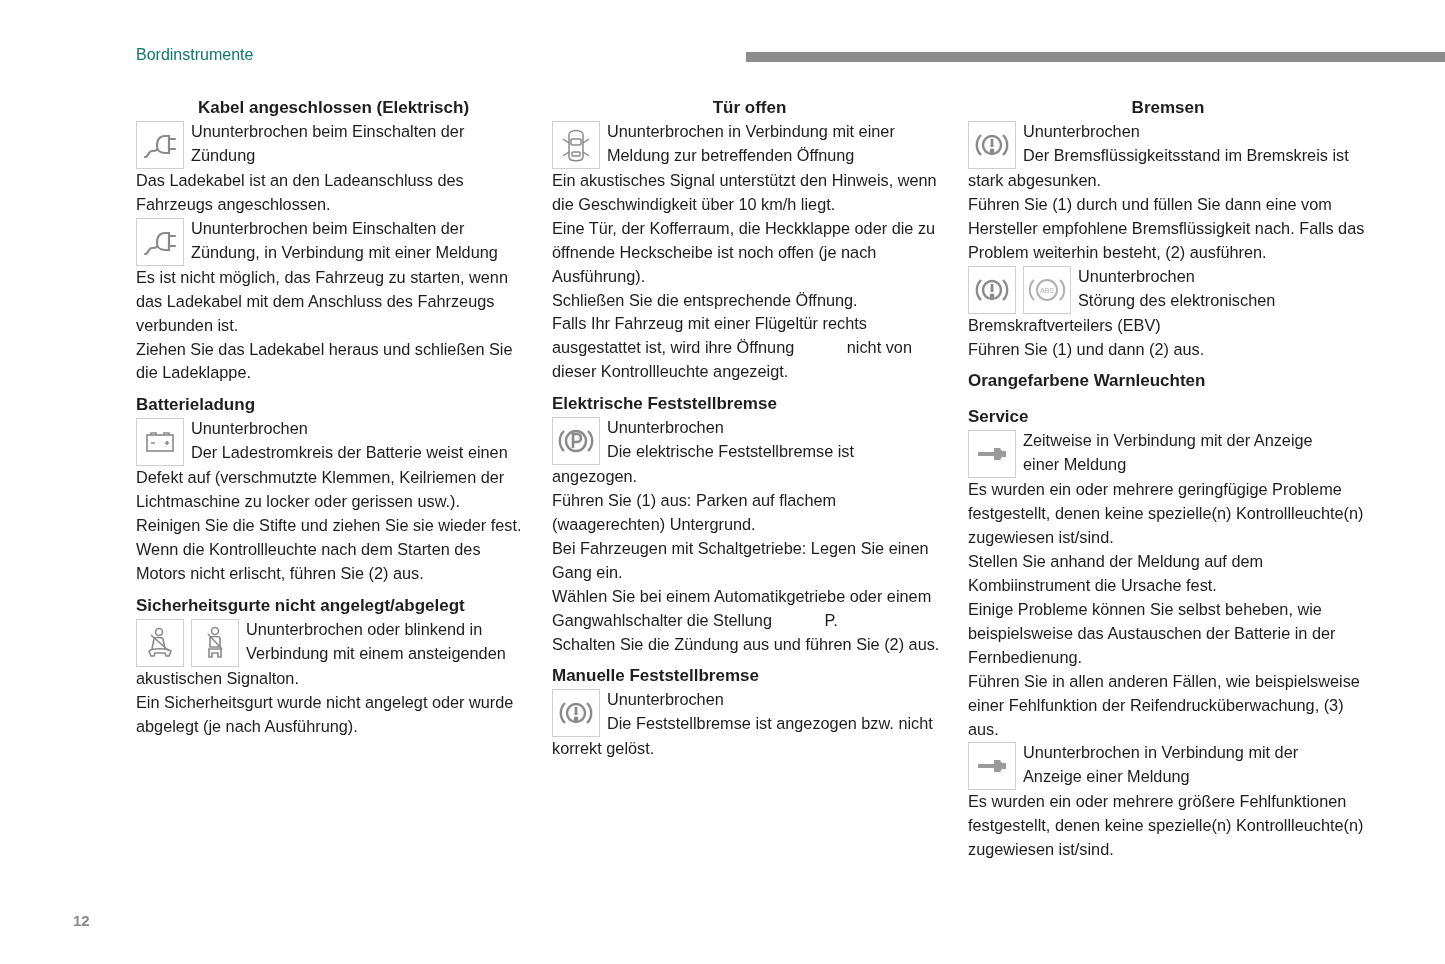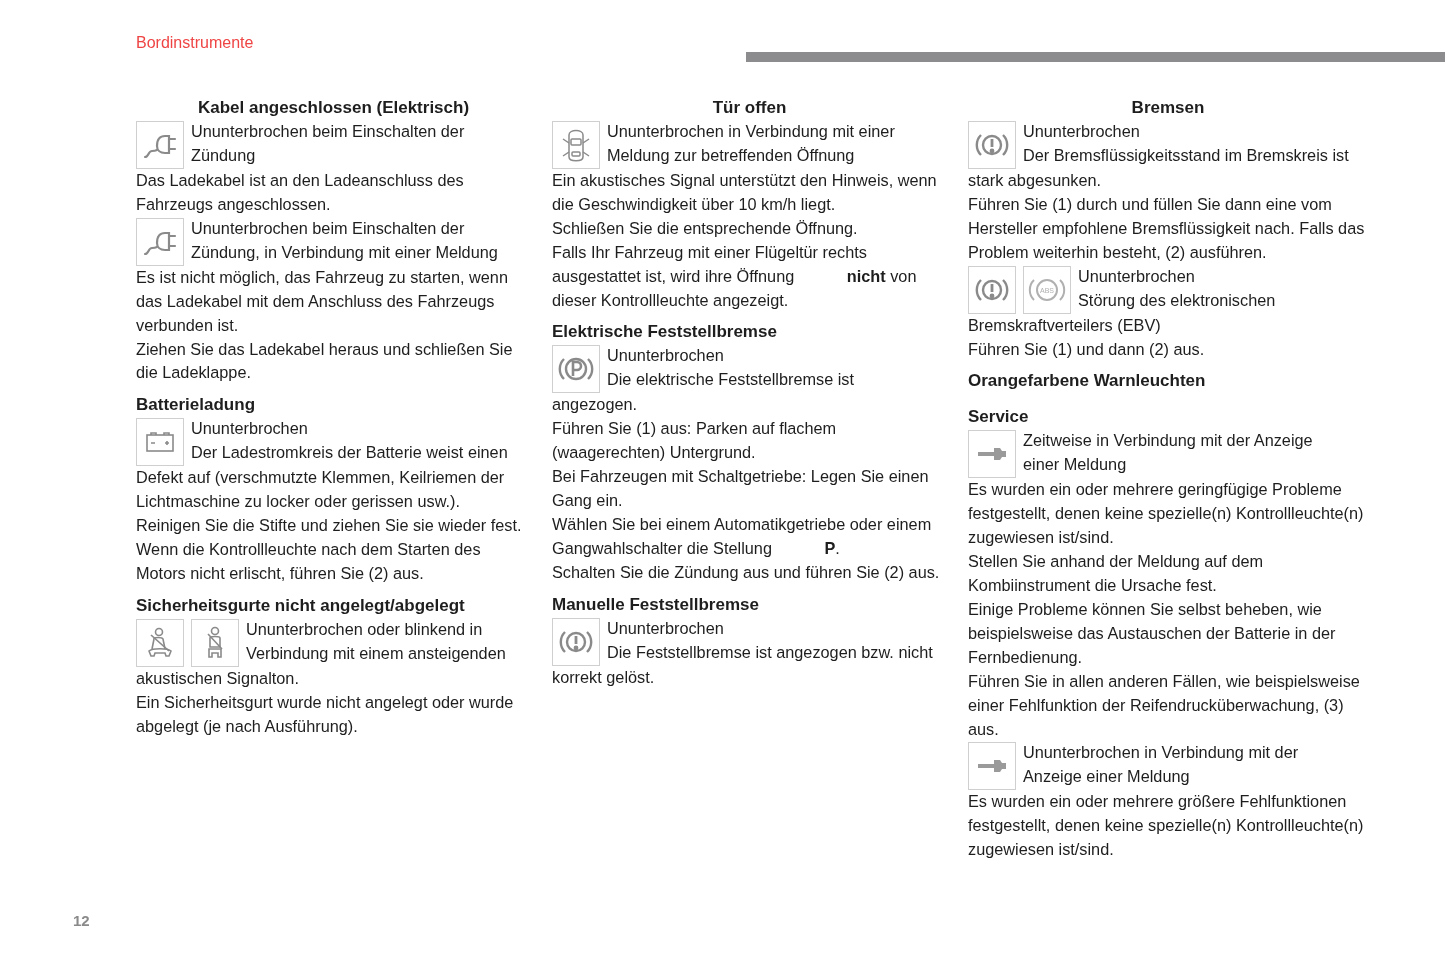--- a/index.html
+++ b/index.html
@@ -1,39 +1,39 @@
 <!DOCTYPE html>
 <html><head>
   <meta charset="utf-8">
   <style>
     * { box-sizing: border-box; margin: 0; padding: 0; }
     html, body { width: 1445px; height: 964px; background: #ffffff; overflow: hidden; }
     body { position: relative; font-family: "Liberation Sans", sans-serif; color: #1e1e1e; }
 
-    .header-title { position: absolute; left: 136px; top: 34px; font-size: 16px; color: #ef4444; }
+    .header-title { position: absolute; left: 136px; top: 46px; font-size: 16px; color: #0f766e; }
     .header-bar { position: absolute; left: 746px; top: 52px; width: 699px; height: 10px; background: #8c8c8e; }
     .page-number { position: absolute; left: 73px; top: 912px; font-size: 15px; font-weight: bold; color: #8a8a8a; }
 
     .column { position: absolute; top: 96px; width: 395px; font-size: 16.3px; line-height: 23.9px; }
     .col-1 { left: 136px; }
     .col-2 { left: 552px; }
     .col-3 { left: 968px; width: 400px; }
 
     .heading { font-weight: bold; font-size: 17px; line-height: 24px; margin-top: 5px; }
     .heading.first { margin-top: 0; text-align: center; }
     .heading.gap { margin-top: 8px; }
     .heading.spaced { margin-bottom: 12px; }
 
     .icons { float: left; display: flex; gap: 7px; margin-right: 7px; margin-top: 1px; }
     .icon-box { width: 48px; height: 48px; border: 1px solid #cfcfcf; display: flex; align-items: center; justify-content: center; background: #fff; }
     .icon-box svg { width: 40px; height: 40px; }
     .entry-text { display: block; }
     .entry::after { content: ""; display: table; clear: both; }
     .para { display: block; }
-    b { font-weight: bold; padding-left: 48px; }
+    b { font-weight: normal; padding-left: 48px; }
   </style>
 </head>
 <body>
 
 <div class="header-title">Bordinstrumente</div>
 <div class="header-bar"></div>
 
 <div class="column col-1">
   <div class="heading first">Kabel angeschlossen (Elektrisch)</div>
   <div class="entry">
@@ -120,20 +120,21 @@
             <rect x="15" y="14" width="10" height="6" rx="1"></rect>
             <rect x="16" y="27" width="8" height="4" rx="1"></rect>
             <path d="M13 18 l-6-4 M13 27 l-6 4 M27 18 l6-4 M27 27 l6 4"></path>
           </svg>
     </div>
       </div>
     <span class="entry-text">Ununterbrochen in Verbindung mit einer</span>
     <span class="entry-text">Meldung zur betreffenden Öffnung</span>
   </div>
   <span class="para">Ein akustisches Signal unterstützt den Hinweis, wenn die Geschwindigkeit über 10 km/h liegt.</span>
+  <span class="para">Eine Tür, der Kofferraum, die Heckklappe oder die zu öffnende Heckscheibe ist noch offen (je nach Ausführung).</span>
   <span class="para">Schließen Sie die entsprechende Öffnung.</span>
   <span class="para"><span>Falls Ihr Fahrzeug mit einer Flügeltür rechts ausgestattet ist, wird ihre Öffnung </span><b>nicht</b><span> von dieser Kontrollleuchte angezeigt.</span></span>
 
   <div class="heading gap">Elektrische Feststellbremse</div>
   <div class="entry">
     <div class="icons">
         <div class="icon-box">
       <svg viewBox="0 0 40 40" fill="none" stroke="#8a8a8a" stroke-width="2.4">
             <circle cx="20" cy="20" r="10"></circle>
             <path d="M8 10 a14 14 0 0 0 0 20 M32 10 a14 14 0 0 1 0 20"></path>

